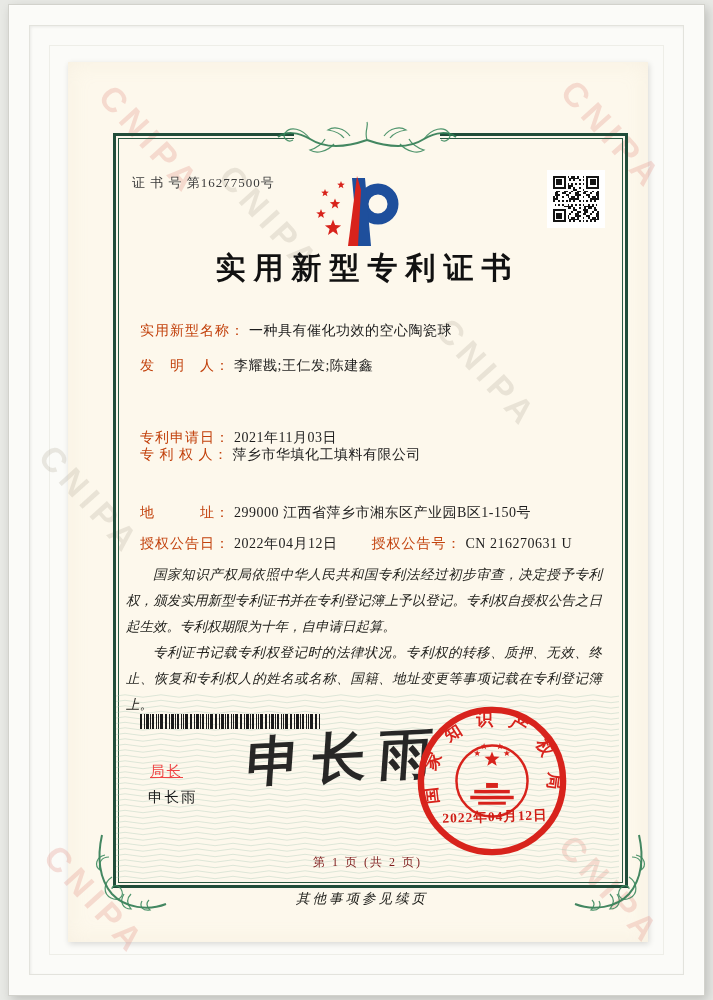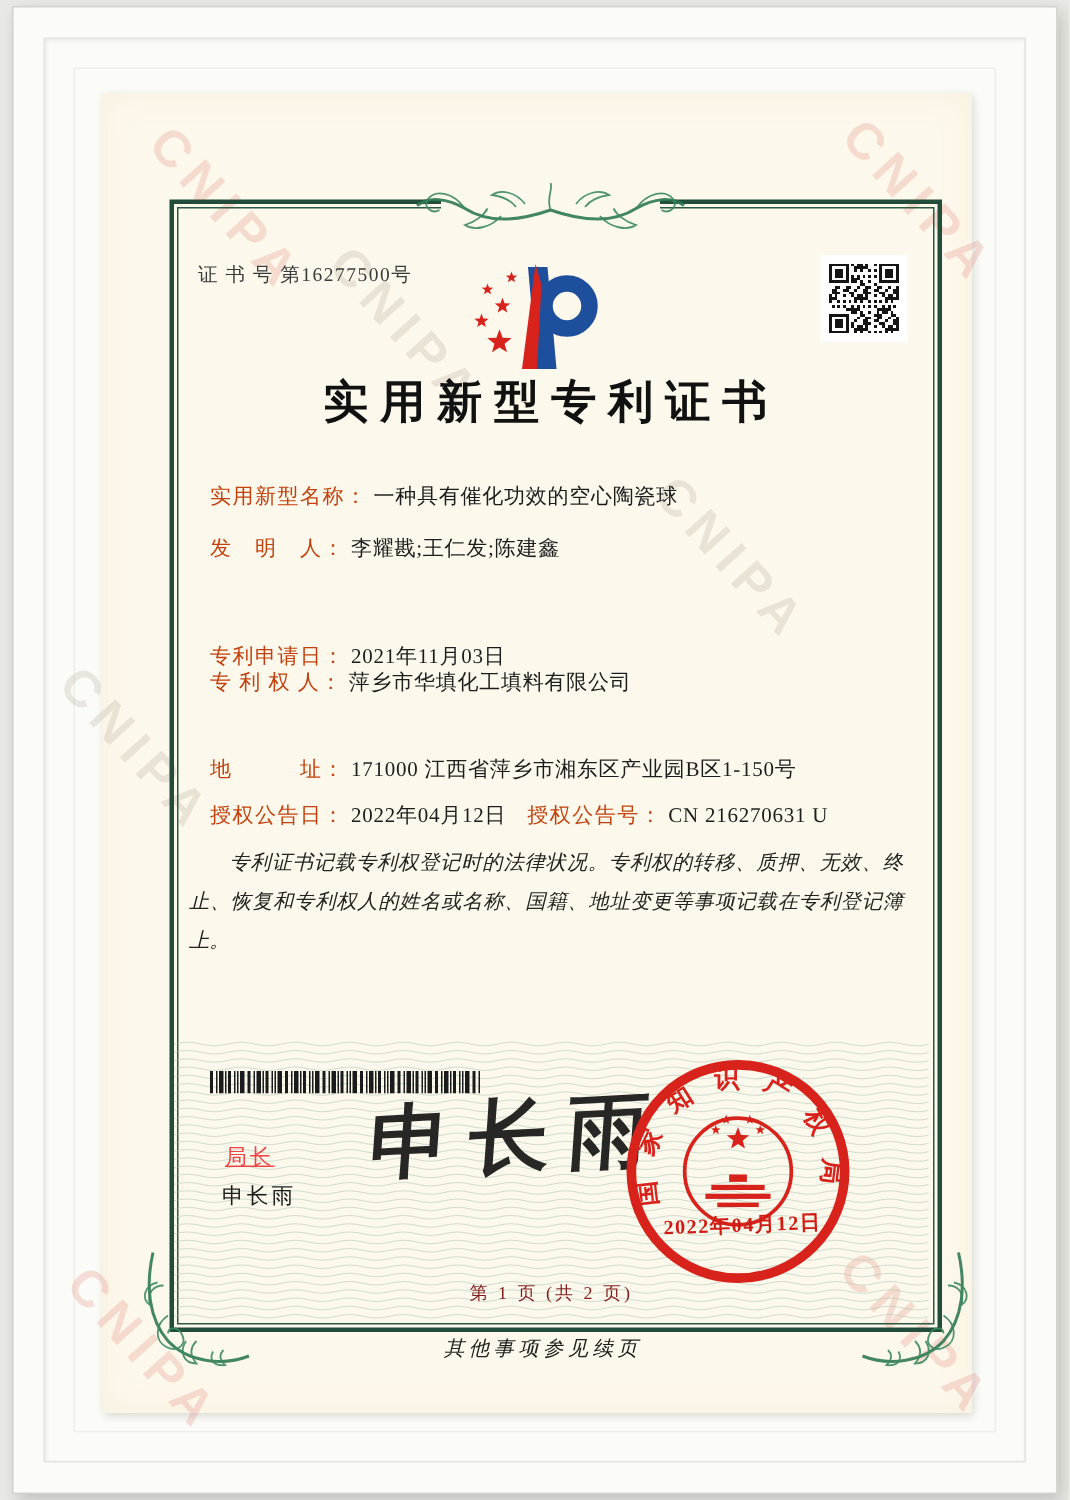--- a/index.html
+++ b/index.html
@@ -34,21 +34,21 @@
   
   .cert-no{position:absolute;left:64px;top:112px;font-size:13px;color:#3a3a3a;letter-spacing:1px;}
   .logo{position:absolute;left:240px;top:112px;}
   .qr{position:absolute;left:481px;top:110px;background:#fff;box-shadow:0 0 0 2px #fff;}
   .title{position:absolute;left:45px;top:186px;width:509px;text-align:center;
          font-size:30px;font-weight:bold;color:#111;letter-spacing:8px;}
   
   .field-row{position:absolute;left:72px;width:470px;font-size:14px;color:#222;white-space:nowrap;}
   .flabel{letter-spacing:1px;color:#c2410c;}
   .fvalue{margin-left:4px;letter-spacing:.5px;color:#1d1d1d;text-align:center;}
-  .second{margin-left:14px;}
+  .second{margin-left:34px;}
   
   .body-text{position:absolute;left:58px;top:500px;width:476px;font-size:13.5px;line-height:26px;
              color:#23231f;font-style:italic;text-align:justify;}
   .body-text p{margin:0;text-indent:2em;}
   
   .barcode{position:absolute;left:72px;top:652px;}
   .barcode rect{fill:#1b1b1b;}
   .issuer-title{position:absolute;left:82px;top:700px;font-size:14.5px;color:#ef4444;letter-spacing:2px;font-family:"Liberation Sans", sans-serif;text-decoration:underline;}
   .issuer-name{position:absolute;left:80px;top:726px;font-size:14.5px;color:#1c1c1c;letter-spacing:2px;font-family:"Liberation Sans", sans-serif;}
   .signature{position:absolute;left:155px;top:660px;width:245px;text-align:center;
@@ -375,27 +375,28 @@
       <div class="field-row" style="top:295px">
         <span class="flabel">发　明　人：</span><span class="fvalue">李耀戡;王仁发;陈建鑫</span>
       </div>
       <div class="field-row" style="top:367px">
         <span class="flabel">专利申请日：</span><span class="fvalue">2021年11月03日</span>
       </div>
       <div class="field-row" style="top:384px">
         <span class="flabel">专 利 权 人：</span><span class="fvalue">萍乡市华填化工填料有限公司</span>
       </div>
       <div class="field-row" style="top:442px">
-        <span class="flabel">地　　　址：</span><span class="fvalue">171000 江西省萍乡市湘东区产业园B区1-150号</span>
+        <span class="flabel">地　　　址：</span><span class="fvalue">299000 江西省萍乡市湘东区产业园B区1-150号</span>
       </div>
       <div class="field-row" style="top:473px">
         <span class="flabel">授权公告日：</span><span class="fvalue">2022年04月12日</span><span class="flabel second">授权公告号：</span><span class="fvalue">CN 216270631 U</span>
       </div>
 
       <div class="body-text">
+        <p>国家知识产权局依照中华人民共和国专利法经过初步审查，决定授予专利权，颁发实用新型专利证书并在专利登记簿上予以登记。专利权自授权公告之日起生效。专利权期限为十年，自申请日起算。</p>
         <p>专利证书记载专利权登记时的法律状况。专利权的转移、质押、无效、终止、恢复和专利权人的姓名或名称、国籍、地址变更等事项记载在专利登记簿上。</p>
       </div>
 
       <svg class="barcode" width="186" height="15" viewBox="0 0 186 15">
         <g id="barcode-bars">
             <rect x="0" y="0" width="2" height="15"></rect>
             <rect x="4" y="0" width="1" height="15"></rect>
             <rect x="6" y="0" width="3" height="15"></rect>
             <rect x="10" y="0" width="1" height="15"></rect>
             <rect x="12" y="0" width="2" height="15"></rect>

